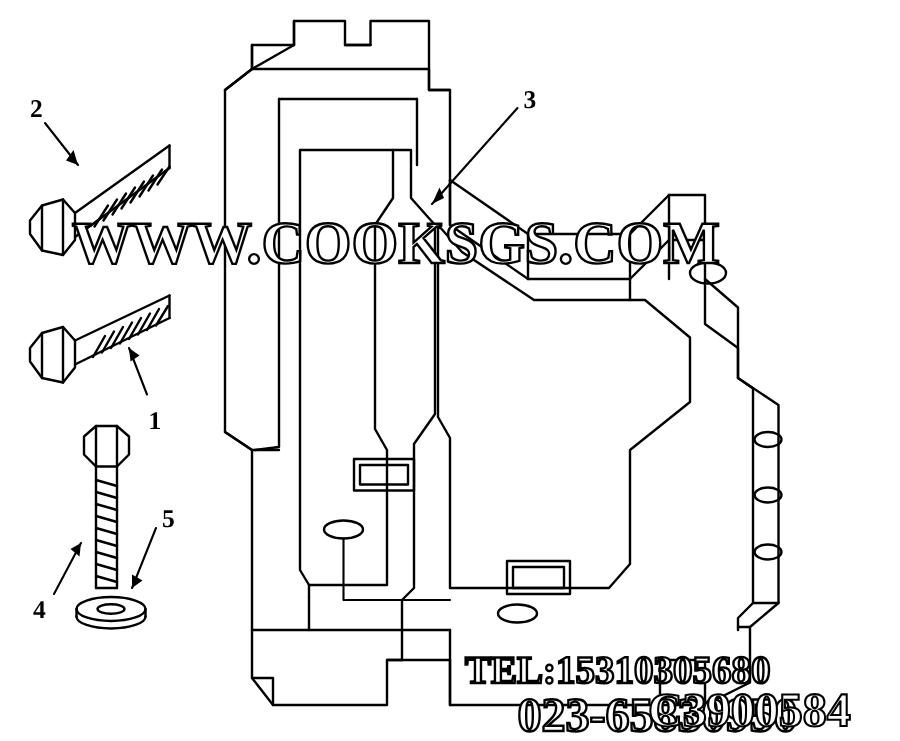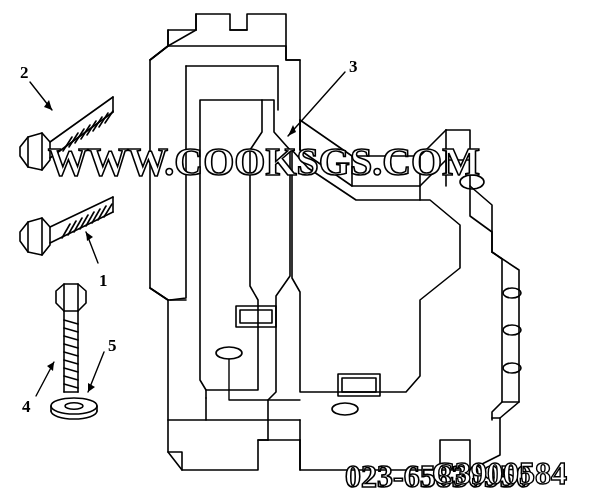--- a/index.html
+++ b/index.html
@@ -231,16 +231,17 @@
     </g>
   </svg>
 
   <div class="callout-label" style="left:20px;  top:64px;">2</div>
   <div class="callout-label" style="left:349px; top:58px;">3</div>
   <div class="callout-label" style="left:99px;  top:272px;">1</div>
   <div class="callout-label" style="left:108px; top:337px;">5</div>
   <div class="callout-label" style="left:22px;  top:398px;">4</div>
 
   <div class="watermark" id="wm-main">WWW.COOKSGS.COM</div>
+  <div class="watermark" id="wm-tel1">TEL:15310305680</div>
   <div class="watermark" id="wm-tel2">023-65830950</div>
   <div class="watermark" id="wm-code">C3900584</div>
 
 </div>
 
 </body></html>

